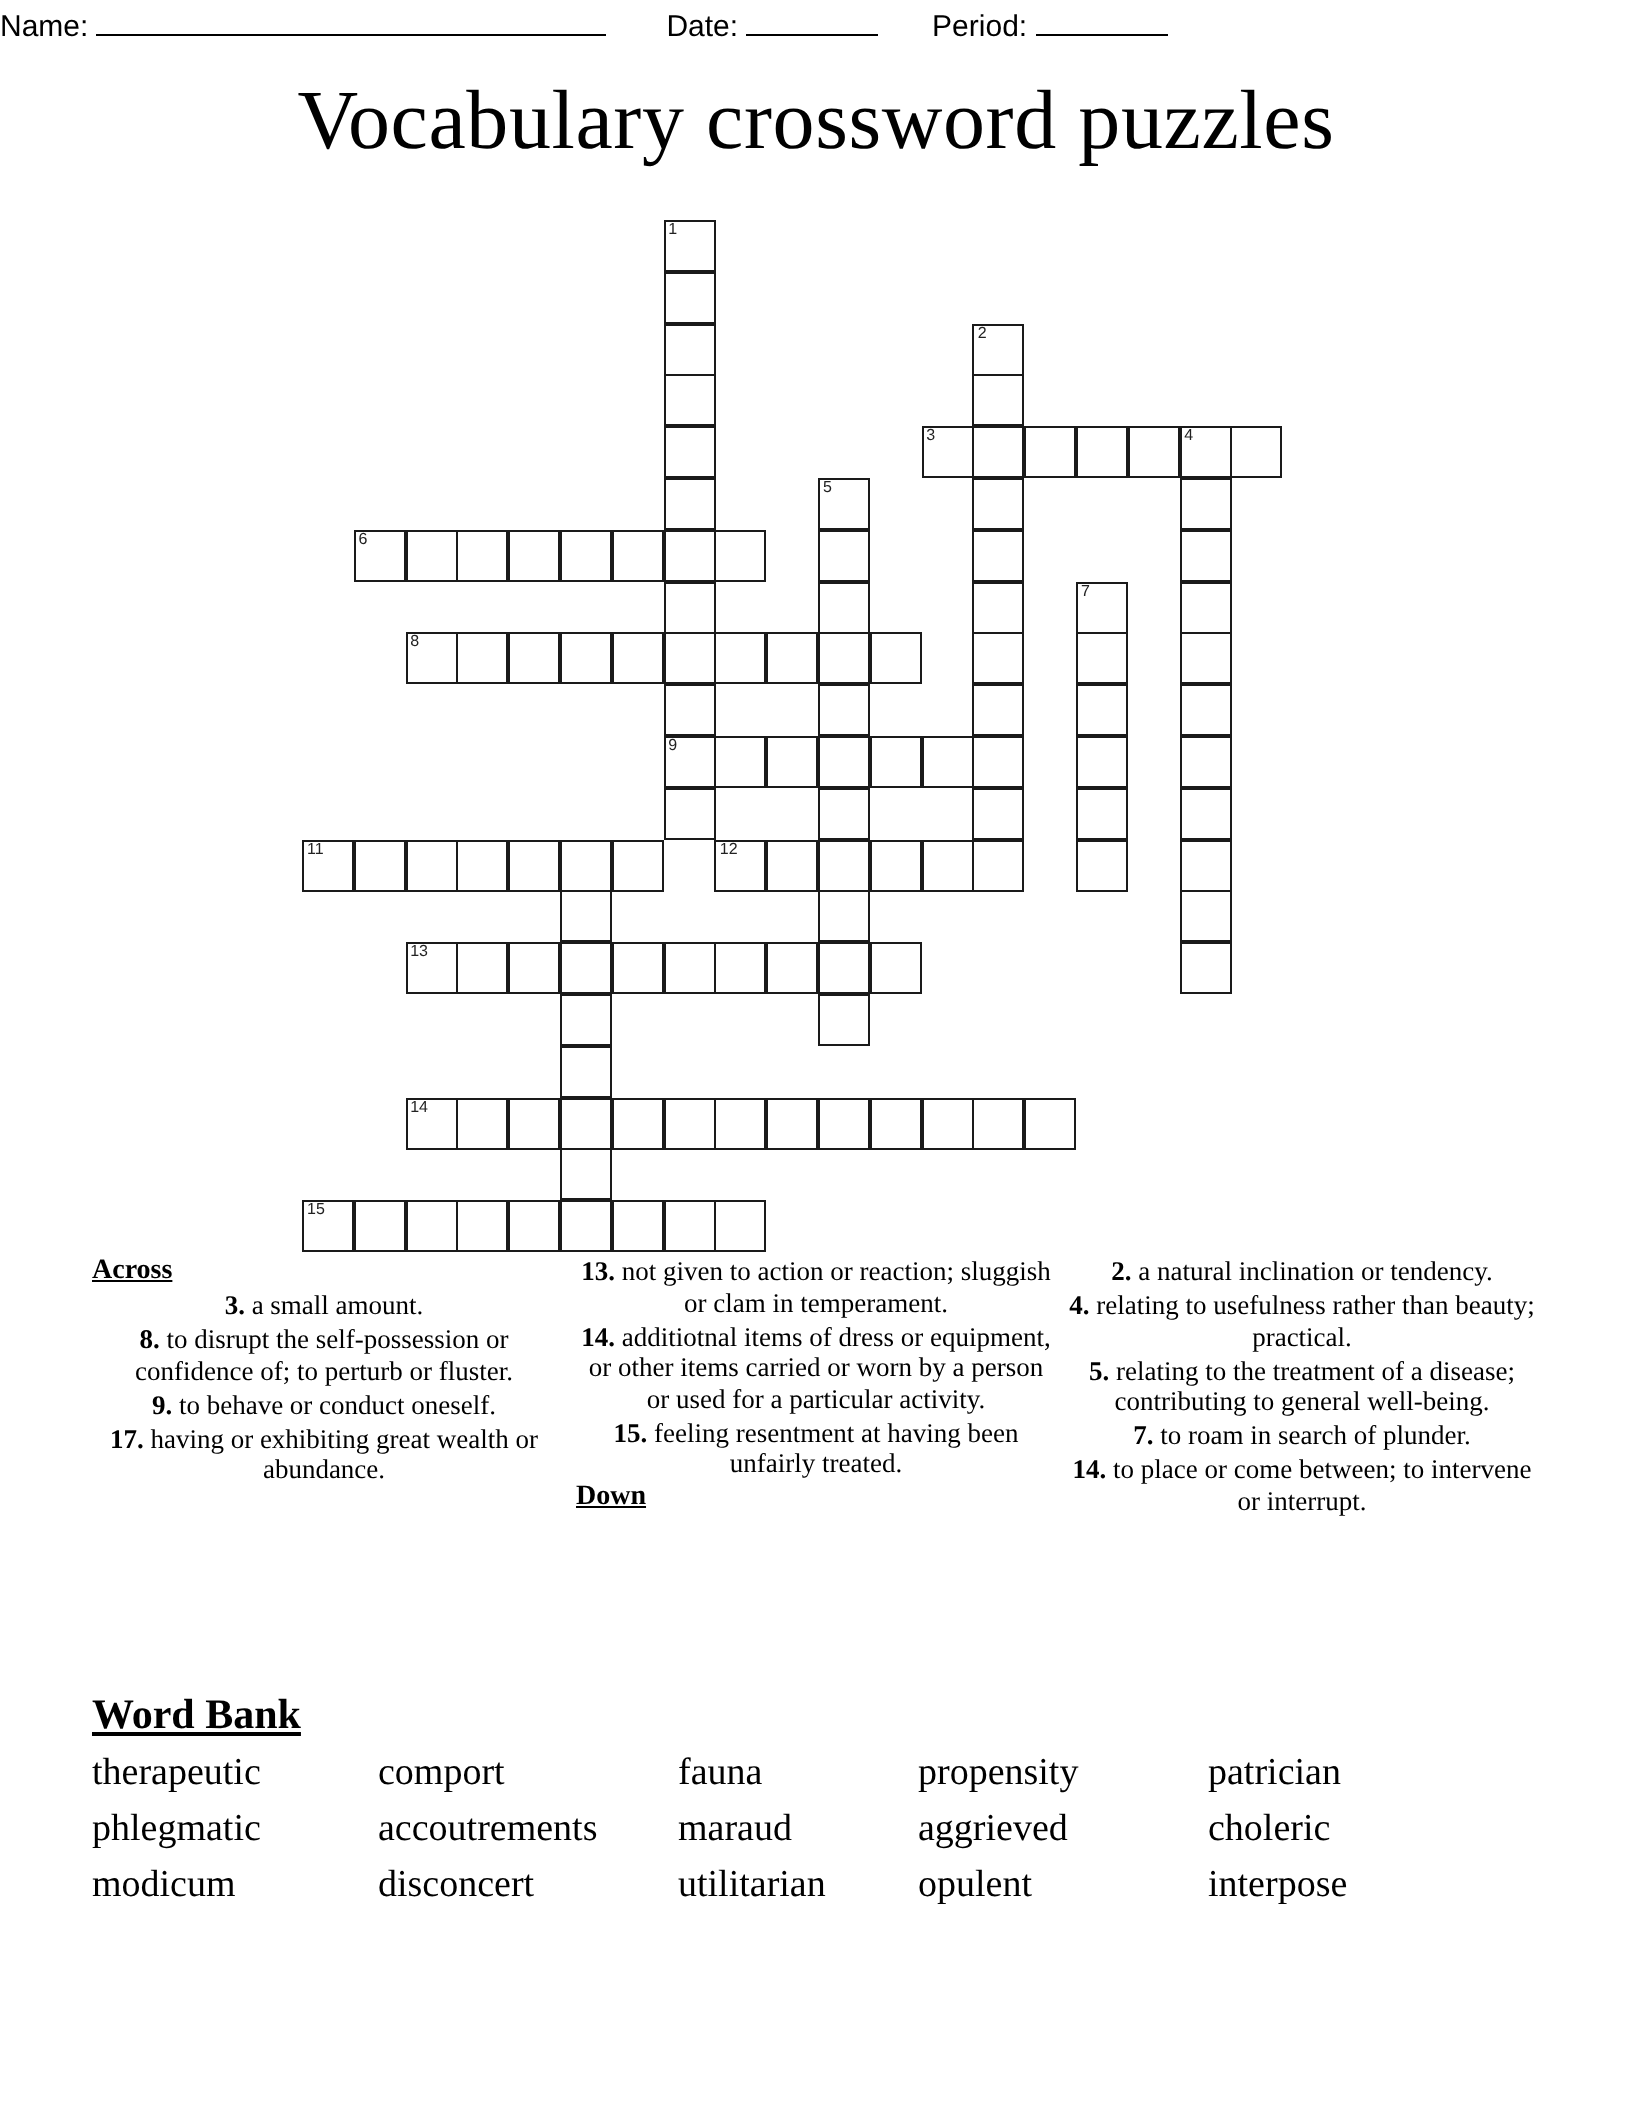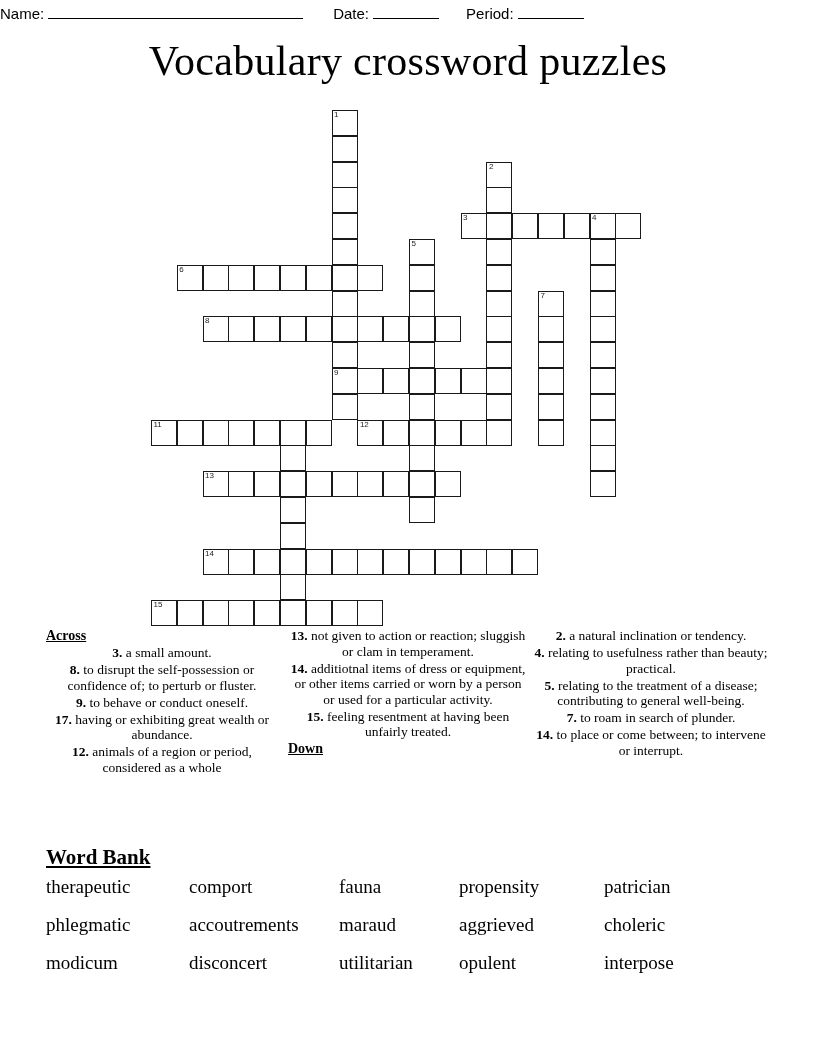--- a/index.html
+++ b/index.html
@@ -106,21 +106,21 @@
   }
   .wb-title {
     font-size: 21px;
     font-weight: bold;
     text-decoration: underline;
     margin-bottom: 6px;
   }
   .wb-grid {
     display: grid;
     grid-template-columns: 143px 150px 120px 145px 140px;
-    row-gap: 16px;
+    row-gap: 6px;
     font-size: 19px;
   }
   .wb-word { white-space: nowrap; }
 </style>
 </head>
 <body>
 
 <div class="name-line">
   <span class="nl-label">Name:</span>
   <span class="nl-rule rule-name"></span>
@@ -289,21 +289,20 @@
     <div class="cell" style="left: 357.4px; top: 600.2px;"></div>
   </div>
 
 <div id="clues">
   <div class="clue-col c1">
       <div class="clue-head">Across</div>
       <p class="clue"><b>3.</b> a small amount.</p>
       <p class="clue"><b>8.</b> to disrupt the self-possession or confidence of; to perturb or fluster.</p>
       <p class="clue"><b>9.</b> to behave or conduct oneself.</p>
       <p class="clue"><b>17.</b> having or exhibiting great wealth or abundance.</p>
-      <p class="clue"><b>12.</b> animals of a region or period, considered as a whole</p>
     </div>
   <div class="clue-col c2">
       <p class="clue"><b>13.</b> not given to action or reaction; sluggish or clam in temperament.</p>
       <p class="clue"><b>14.</b> additiotnal items of dress or equipment, or other items carried or worn by a person or used for a particular activity.</p>
       <p class="clue"><b>15.</b> feeling resentment at having been unfairly treated.</p>
       <div class="clue-head">Down</div>
     </div>
   <div class="clue-col c3">
       <p class="clue"><b>2.</b> a natural inclination or tendency.</p>
       <p class="clue"><b>4.</b> relating to usefulness rather than beauty; practical.</p>

